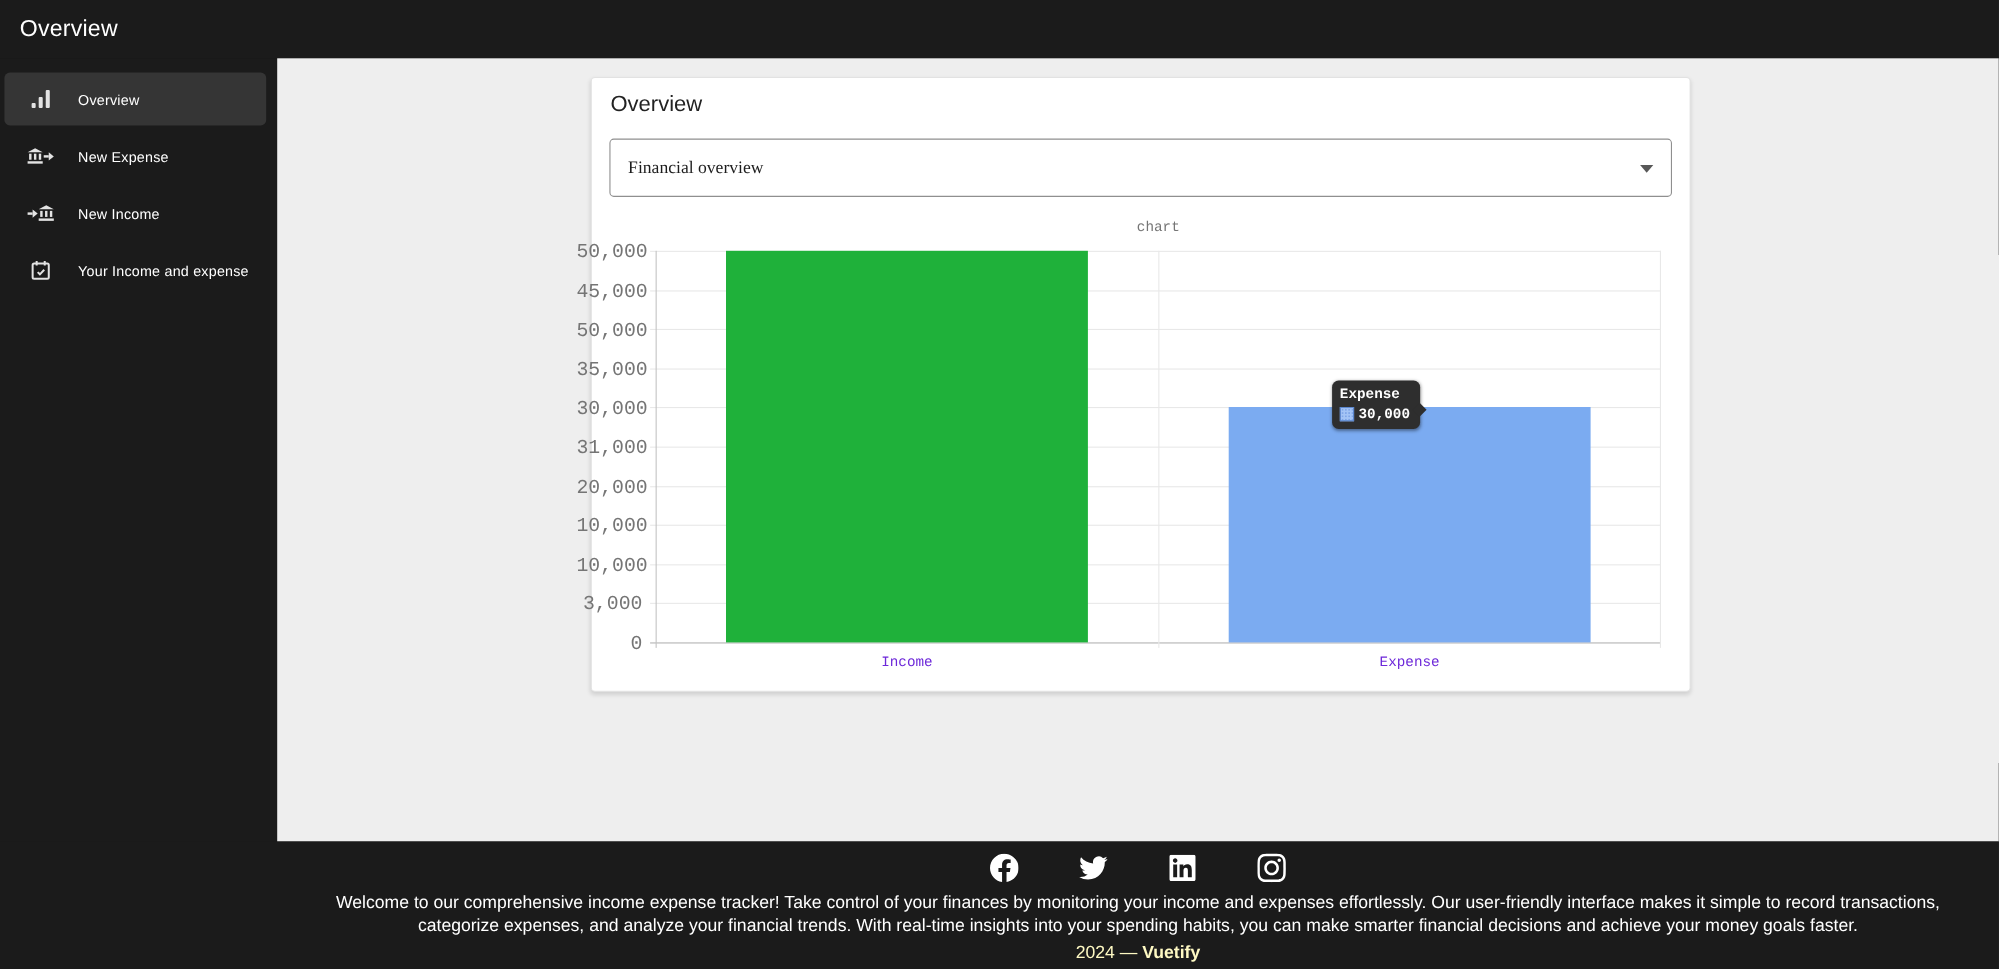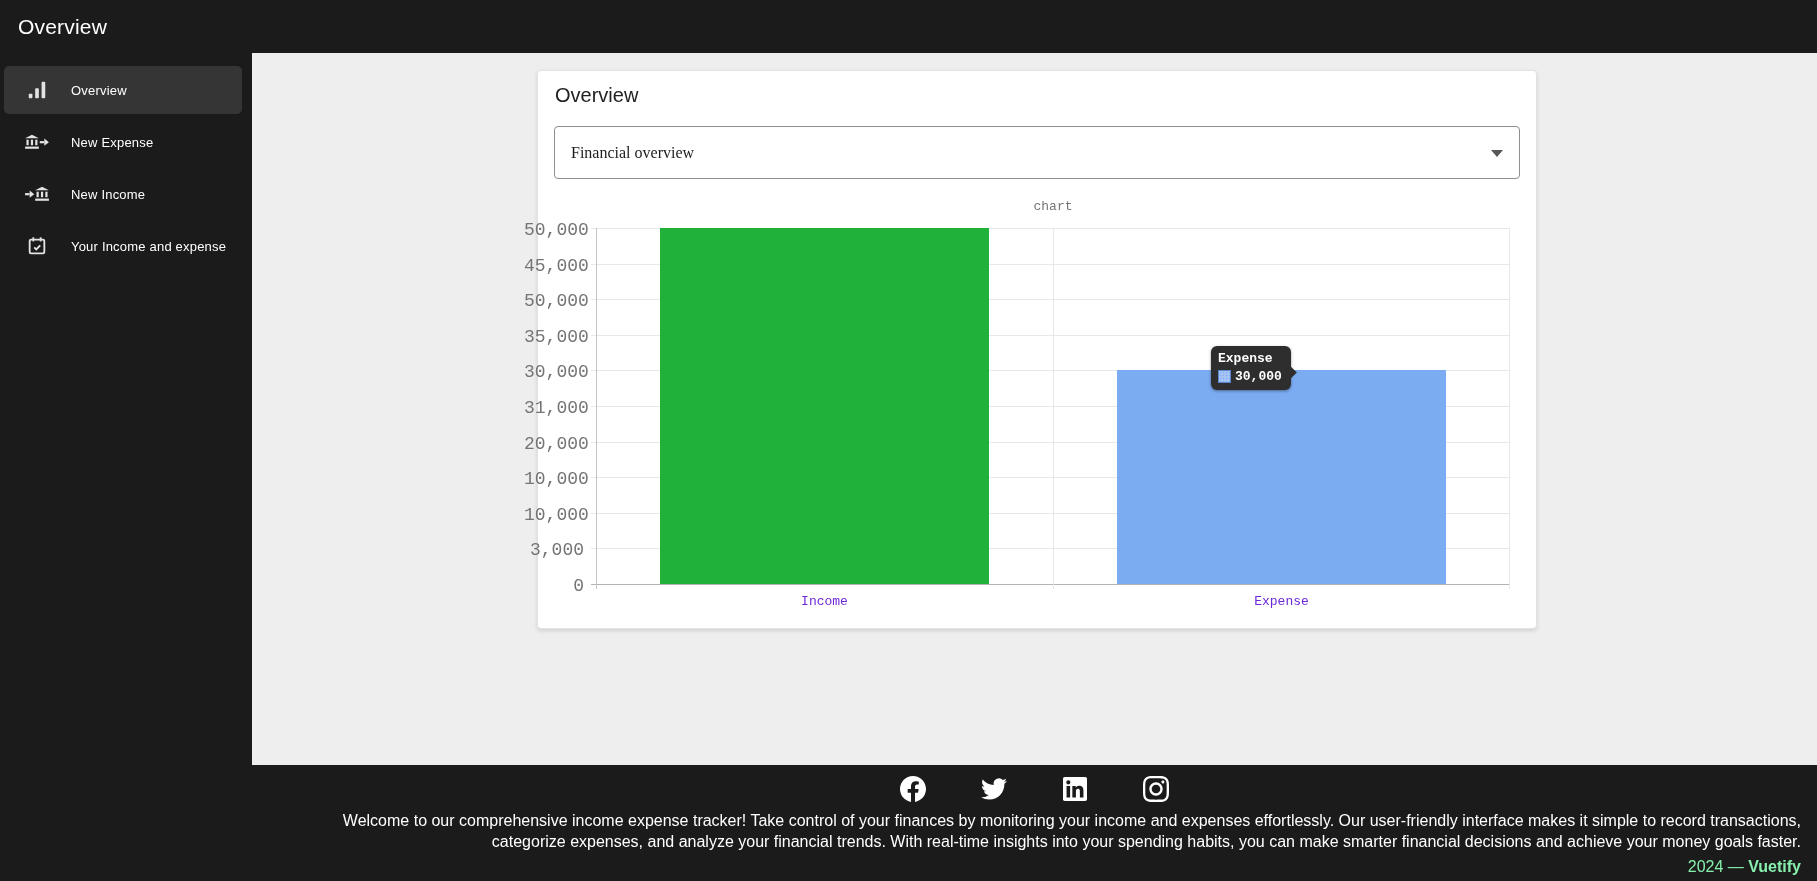--- a/index.html
+++ b/index.html
@@ -52,26 +52,26 @@
   .tooltip-title { font-size:13px; font-weight:700; }
   .tooltip-row { display:flex; align-items:center; margin-top:3px; }
   .tooltip-swatch { width:13px; height:13px; margin-right:4px; background:#a4c4f6;
                     border:1px solid #5b87cf;
                     background-image:radial-gradient(#7fa6e8 1px, transparent 1px); background-size:3px 3px; }
   .tooltip-value { font-size:13px; font-weight:700; }
   .tooltip-pointer { position:absolute; right:-4px; top:22px; width:9px; height:9px;
                      background:#2e2e2e; transform:rotate(45deg); }
 
   
-  .footer-content { margin-left:252px; width:1565px; padding:10px 16px 0 16px; text-align:right; }
+  .footer-content { margin-left:252px; width:1565px; padding:10px 16px 0 16px; text-align:center; }
   .social-row { display:flex; justify-content:center; gap:54px; height:27px; margin-bottom:8px; }
   .social-btn { width:27px; height:27px; color:#ffffff; cursor:pointer; display:flex;
                 align-items:center; justify-content:center; }
   .footer-about { font-size:16px; line-height:21px; color:#ffffff; }
-  .footer-copy { margin-top:6px; font-size:16px; color:#86efac; }
+  .footer-copy { margin-top:6px; font-size:16px; color:#fef9c3; }
   .footer-copy .brand { font-weight:700; }
 </style>
 </head>
 <body>
 
 <div class="app-header">
   <div class="title">Overview</div>
 </div>
 
 <div class="sidebar">

